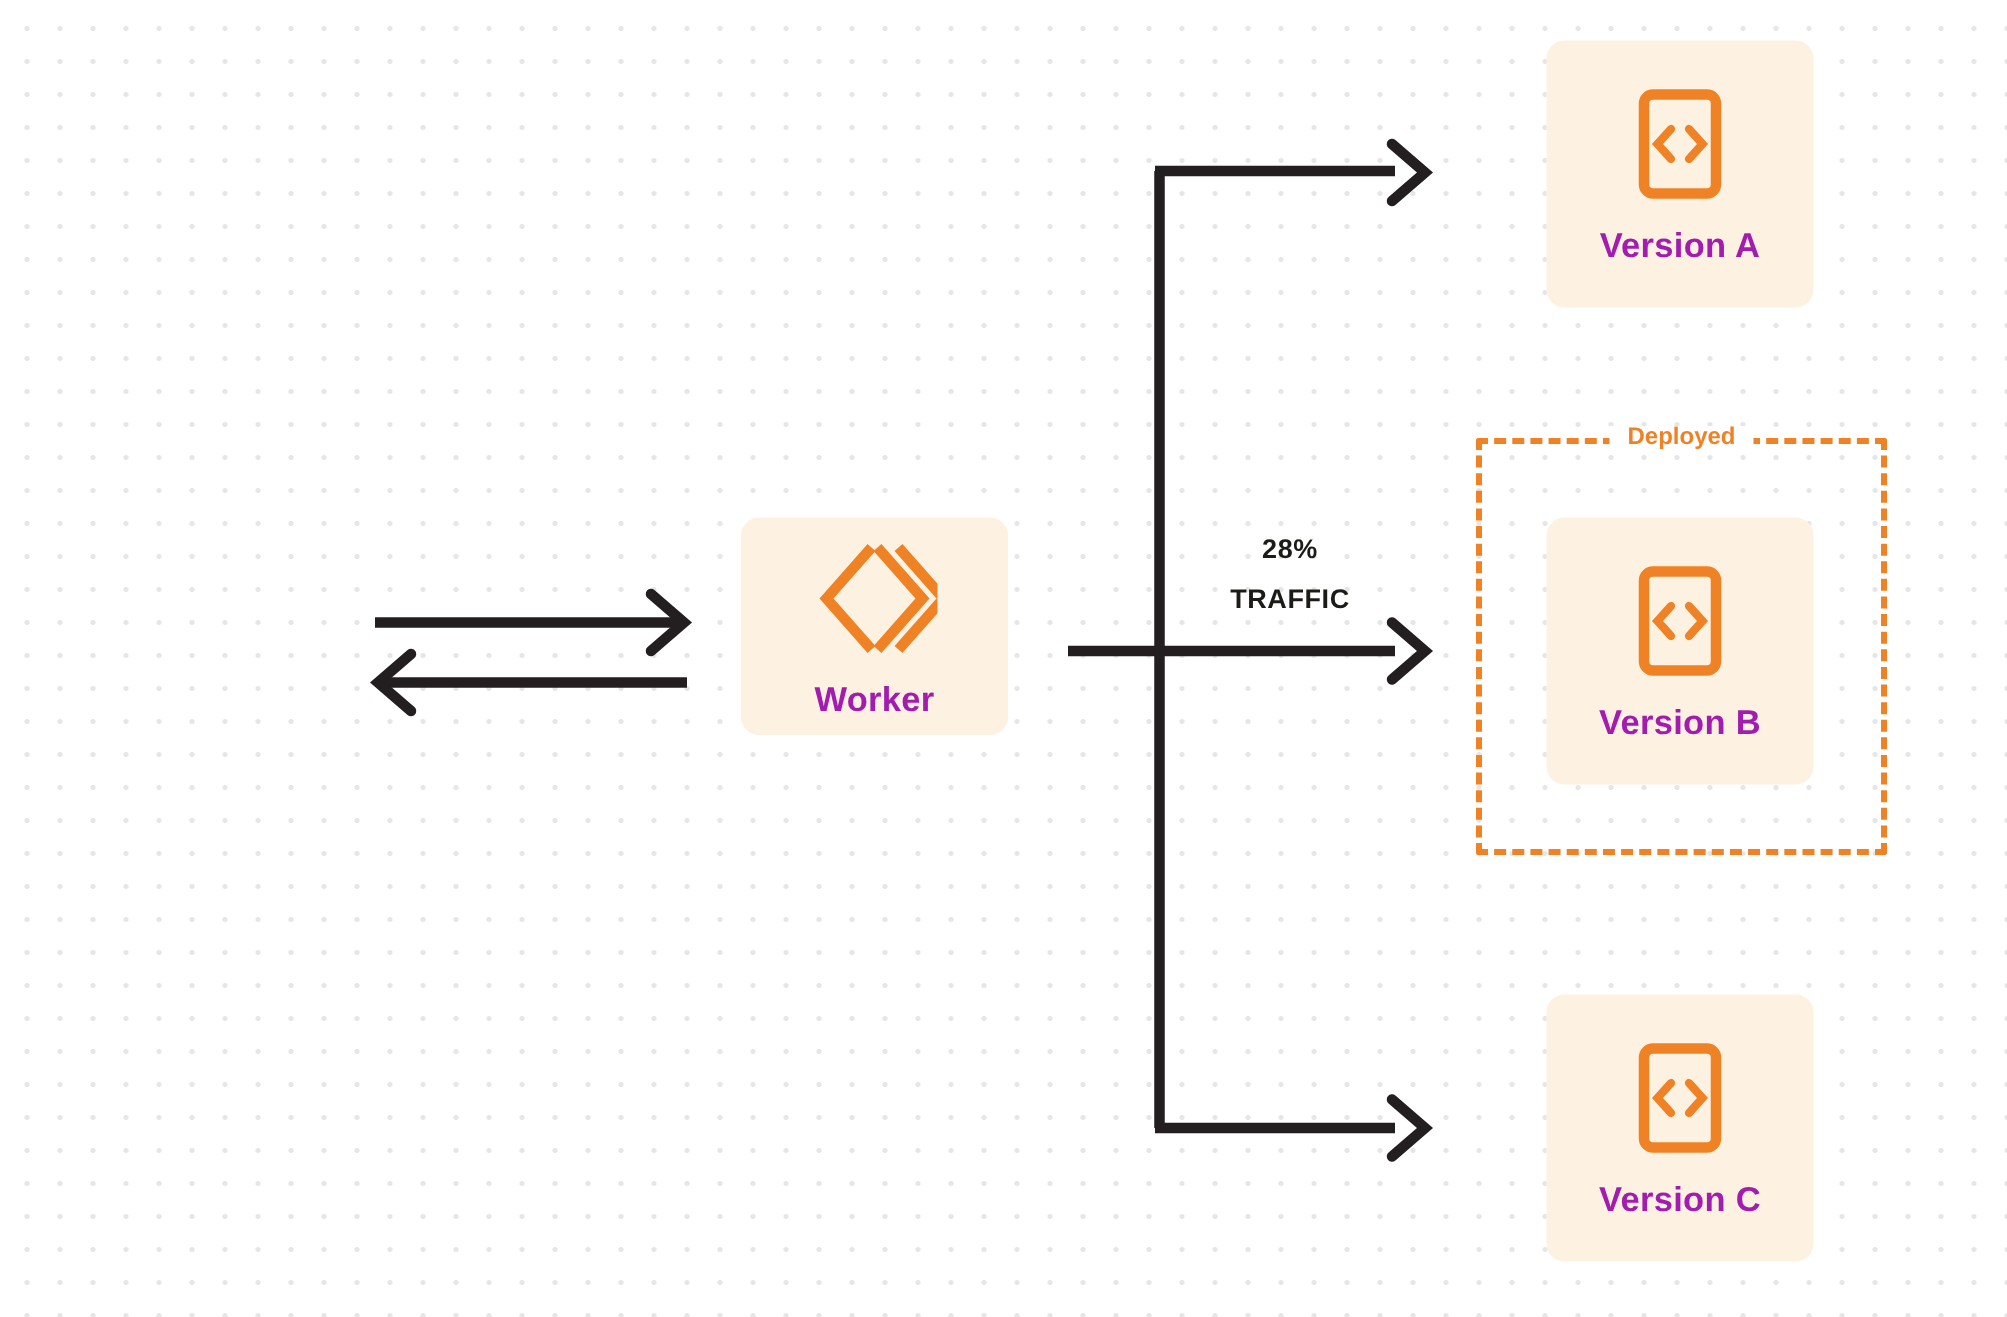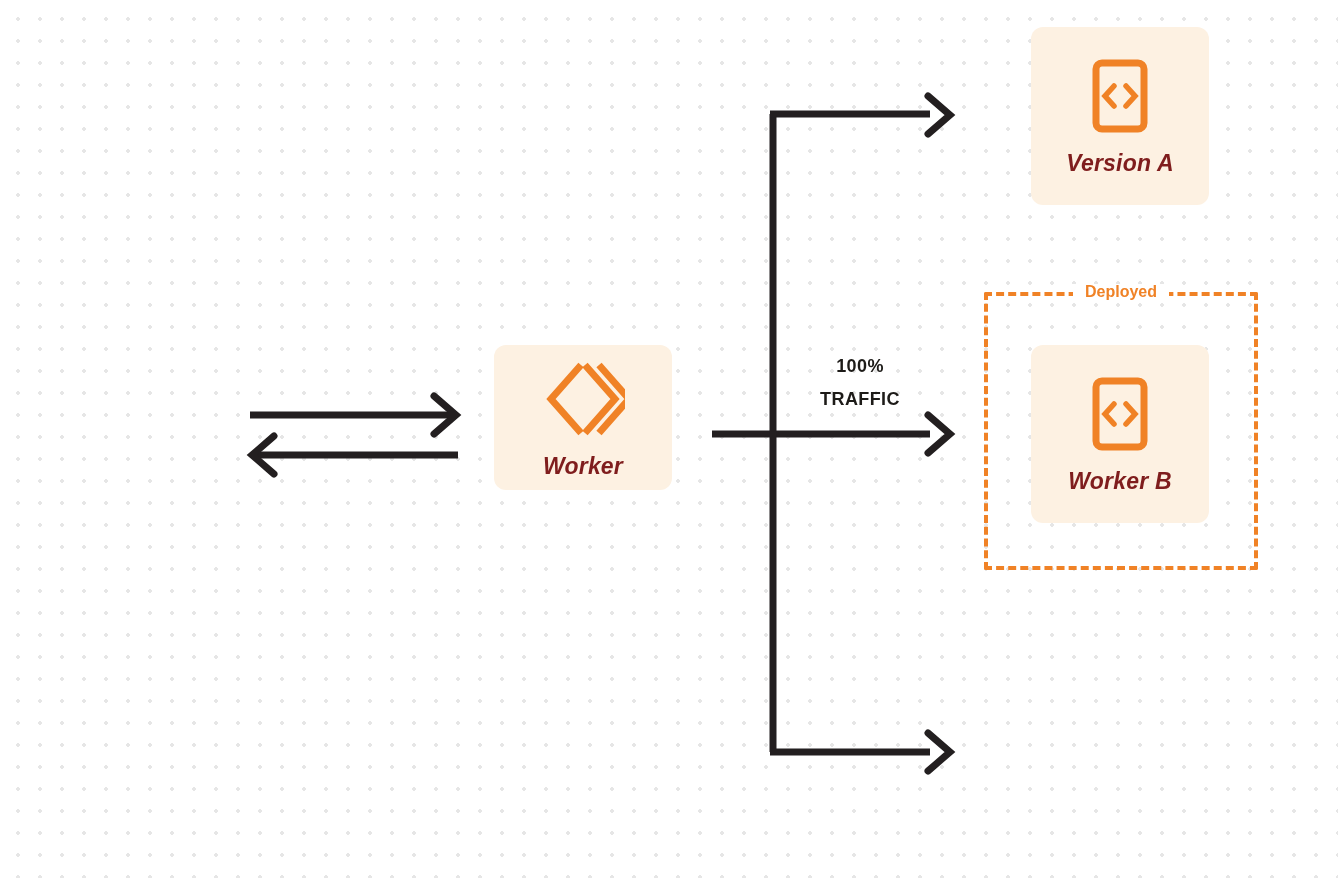--- a/index.html
+++ b/index.html
@@ -64,24 +64,23 @@
     height: 178px;
     background: #fdf1e2;
   }
   .node-version-a { left: 1031px; top: 27px; }
   .node-version-b { left: 1031px; top: 345px; }
   .node-version-c { left: 1031px; top: 663px; }
 
   .node-label {
     font-size: 23px;
     font-weight: bold;
-    color: #7f1d1d;
+    color: #a21caf;
     letter-spacing: 0.2px;
     line-height: 1;
-    font-style: italic;
   }
 
   .node-client .node-label {
     font-size: 24px;
   }
 
   .node-icon {
     margin-bottom: 18px;
     line-height: 0;
   }
@@ -160,21 +159,21 @@
       <polyline points="928,415 950,434 928,453" fill="none" stroke="#231f20" stroke-width="7" stroke-linecap="round" stroke-linejoin="miter"></polyline>
     </g>
 
     <g>
       <line x1="770" y1="752" x2="930" y2="752" stroke="#231f20" stroke-width="7" stroke-linecap="butt"></line>
       <polyline points="928,733 950,752 928,771" fill="none" stroke="#231f20" stroke-width="7" stroke-linecap="round" stroke-linejoin="miter"></polyline>
     </g>
   </svg>
 
   <div class="traffic-label">
-    <span>100%</span>
+    <span>28%</span>
     <span>TRAFFIC</span>
   </div>
 
 
   <div class="node node-worker">
     <div class="node-icon">
       <svg width="84" height="84" viewBox="0 0 84 84" xmlns="http://www.w3.org/2000/svg">
 
         <polyline points="40,8 10,42 40,76" fill="none" stroke="#f08226" stroke-width="7" stroke-linecap="butt" stroke-linejoin="miter"></polyline>
 
@@ -202,17 +201,27 @@
   </div>
 
   <div class="node node-version node-version-b">
     <div class="node-icon">
       <svg width="60" height="76" viewBox="0 0 60 76" xmlns="http://www.w3.org/2000/svg">
         <rect x="6" y="5" width="48" height="66" rx="6" ry="6" fill="none" stroke="#f08226" stroke-width="7"></rect>
         <polyline points="24,28 15,38 24,48" fill="none" stroke="#f08226" stroke-width="5.5" stroke-linecap="round" stroke-linejoin="miter"></polyline>
         <polyline points="36,28 45,38 36,48" fill="none" stroke="#f08226" stroke-width="5.5" stroke-linecap="round" stroke-linejoin="miter"></polyline>
       </svg>
     </div>
-    <div class="node-label">Worker B</div>
-  </div>
-
+    <div class="node-label">Version B</div>
+  </div>
+
+  <div class="node node-version node-version-c">
+    <div class="node-icon">
+      <svg width="60" height="76" viewBox="0 0 60 76" xmlns="http://www.w3.org/2000/svg">
+        <rect x="6" y="5" width="48" height="66" rx="6" ry="6" fill="none" stroke="#f08226" stroke-width="7"></rect>
+        <polyline points="24,28 15,38 24,48" fill="none" stroke="#f08226" stroke-width="5.5" stroke-linecap="round" stroke-linejoin="miter"></polyline>
+        <polyline points="36,28 45,38 36,48" fill="none" stroke="#f08226" stroke-width="5.5" stroke-linecap="round" stroke-linejoin="miter"></polyline>
+      </svg>
+    </div>
+    <div class="node-label">Version C</div>
+  </div>
 
 </div>
 
 </body></html>

